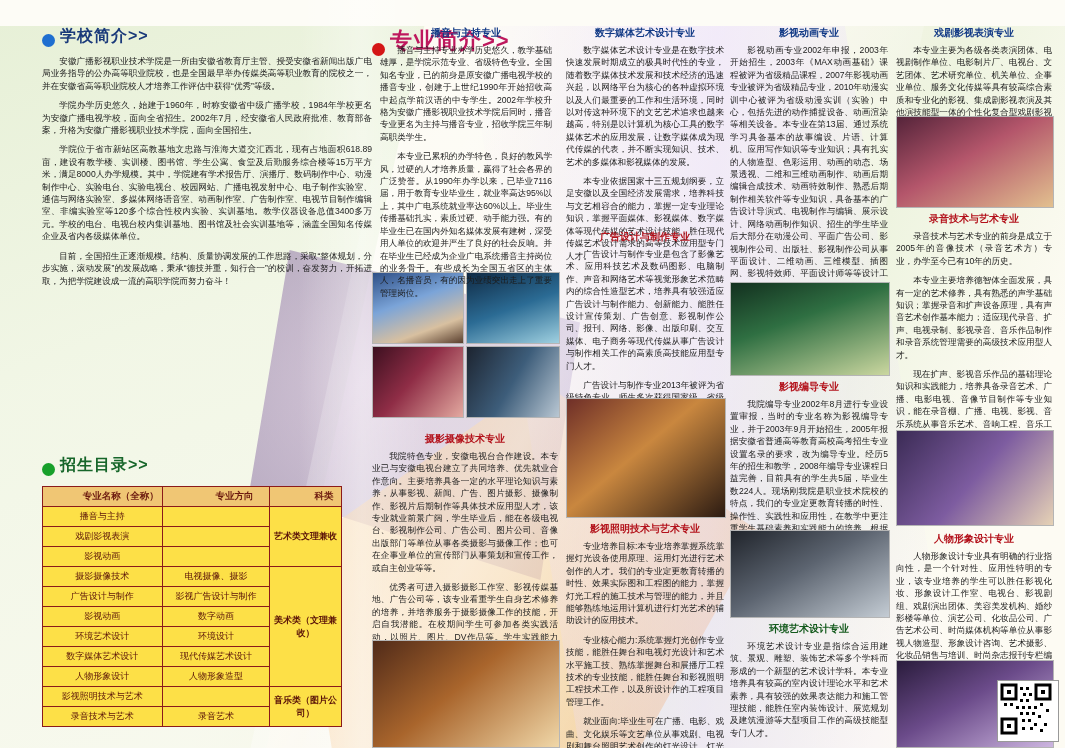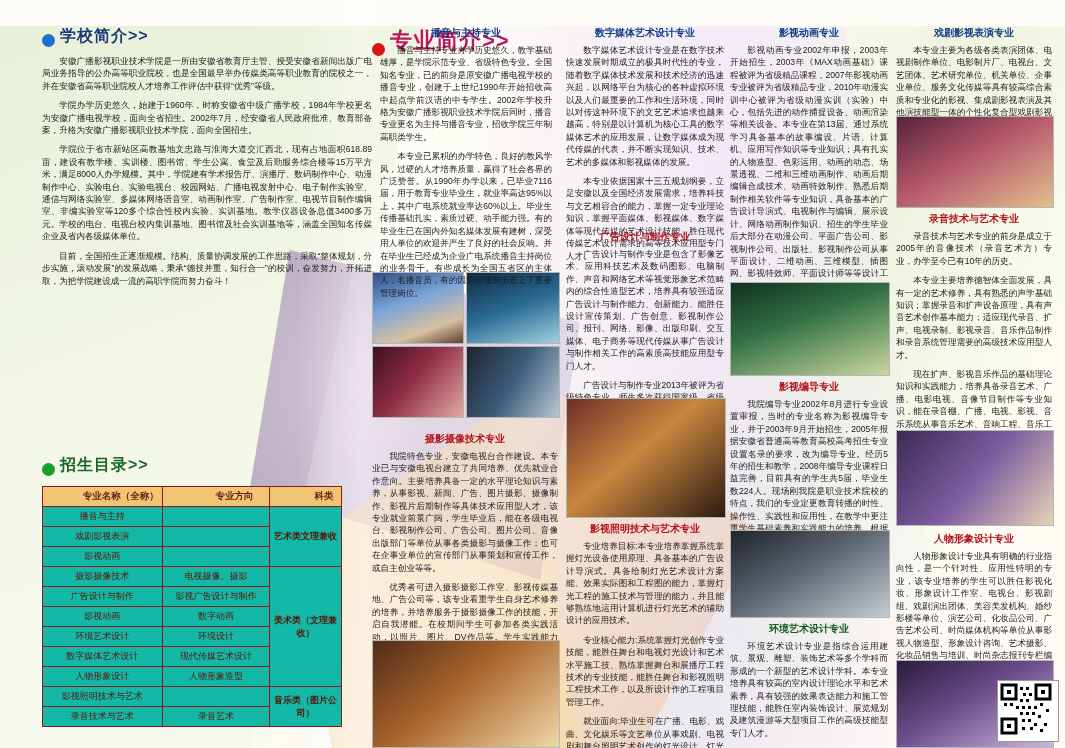--- a/index.html
+++ b/index.html
@@ -55,21 +55,21 @@
   .p7{background:linear-gradient(150deg,#20242b,#5c6470 45%,#c4ccd4);}
   .p8{background:linear-gradient(140deg,#512b19,#a9652c 45%,#f0d7a8);}
   .p9{background:linear-gradient(160deg,#102a44,#2b6b94 50%,#9fd0e0);}
   .p10{background:linear-gradient(130deg,#3d1020,#8f2d46 45%,#e3a9a0);}
   .p12{background:linear-gradient(150deg,#2a1c3c,#6b4b8a 45%,#cdb6e0);}
 
   
   table.cat{border-collapse:collapse;width:100%;font-size:9px;}
   table.cat th,table.cat td{border:1px solid #8b1a1a;text-align:center;padding:3px 2px;color:#5a1208;}
   table.cat th{background:#f0c674;font-weight:bold;color:#6d1b10;font-size:9.5px;padding-left:39px;}
-  table.cat td{background:#14b8a6;}
+  table.cat td{background:#fde047;}
   td.kl{background:#fce9a6;font-weight:bold;}
 
   
   .qr{position:absolute;right:6px;bottom:6px;width:56px;height:56px;background:#fff;padding:2px;border:1px solid #999;}
 </style>
 </head>
 <body>
 
 <div class="bg-base"></div>
 <div class="bg-green"></div>
@@ -191,21 +191,21 @@
 
 <div class="col" style="left:566px;top:230px;width:158px;">
   <div class="h3 h3r">广告设计与制作专业</div>
   <p class="body">广告设计与制作专业是包含了影像艺术、应用科技艺术及数码图影、电脑制作、声音和网络艺术等视觉形象艺术范畴内的综合性造型艺术，培养具有较强适应广告设计与制作能力、创新能力、能胜任设计宣传策划、广告创意、影视制作公司、报刊、网络、影像、出版印刷、交互媒体、电子商务等现代传媒从事广告设计与制作相关工作的高素质高技能应用型专门人才。</p>
   <p class="body">广告设计与制作专业2013年被评为省级特色专业，师生多次获得国家级、省级设计大奖，截止2014年底，本专业已陆续投资建筑四类方法建成的内实训基地，进一步提升了本专业的科研能力和教学水平。</p>
 </div>
 <div class="ph p2" style="left:566px;top:398px;width:158px;height:118px;position:absolute;"></div>
 
 <div class="col" style="left:566px;top:522px;width:158px;">
   <div class="h3 h3r">影视照明技术与艺术专业</div>
-  <p class="body">专业培养目标:本专业培养掌握系统掌握灯光设备使用原理、具备基本的广告设计导演式。具备给制灯光艺术设计方案能、效果实际图和工程图的能力，掌握灯光工程的施工技术与管理的能力，并且能够熟练地运用计算机进行灯光艺术的辅助设计的应用技术。</p>
+  <p class="body">专业培养目标:本专业培养掌握系统掌握灯光设备使用原理、运用灯光进行艺术创作的人才。我们的专业定更教育转播的时性、效果实际图和工程图的能力，掌握灯光工程的施工技术与管理的能力，并且能够熟练地运用计算机进行灯光艺术的辅助设计的应用技术。</p>
   <p class="body">专业核心能力:系统掌握灯光创作专业技能，能胜任舞台和电视灯光设计和艺术水平施工技、熟练掌握舞台和展播厅工程技术的专业技能，能胜任舞台和影视照明工程技术工作，以及所设计作的工程项目管理工作。</p>
   <p class="body">就业面向:毕业生可在广播、电影、戏曲、文化娱乐等文艺单位从事戏剧、电视剧和舞台照明艺术创作的灯光设计、灯光技术等工作；可以到高等院校和相关单位从事教学和研究工作。</p>
 </div>
 
 <div class="col" style="left:730px;top:26px;width:158px;">
   <div class="h3">影视动画专业</div>
   <p class="body">影视动画专业2002年申报，2003年开始招生，2003年《MAX动画基础》课程被评为省级精品课程，2007年影视动画专业被评为省级精品专业，2010年动漫实训中心被评为省级动漫实训（实验）中心，包括先进的动作捕捉设备、动画渲染等相关设备。本专业在第13届、通过系统学习具备基本的故事编设、片语、计算机、应用写作知识等专业知识；具有扎实的人物造型、色彩运用、动画的动态、场景透视、二维和三维动画制作、动画后期编辑合成技术、动画特效制作、熟悉后期制作相关软件等专业知识，具备基本的广告设计导演式、电视制作与编辑、展示设计、网络动画制作知识、招生的学生毕业后大部分在动漫公司、平面广告公司、影视制作公司、出版社、影视制作公司从事平面设计、二维动画、三维模型、插图网、影视特效师、平面设计师等等设计工作。</p>
 </div>
 <div class="ph p5" style="left:730px;top:282px;width:158px;height:92px;position:absolute;"></div>
 

